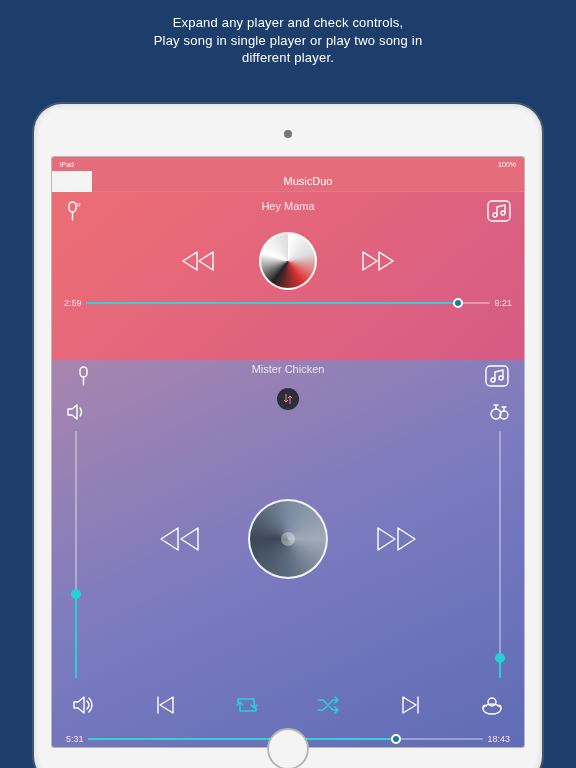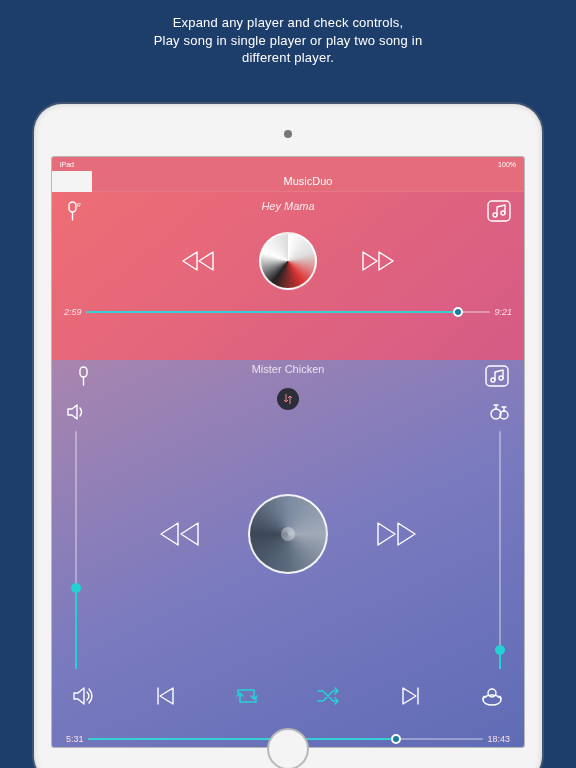--- a/index.html
+++ b/index.html
@@ -58,21 +58,20 @@
     display:flex;align-items:center;justify-content:center;
     font-size:11px; border-bottom:1px solid rgba(255,255,255,.08);margin-left:40px;
   }
 
   
   .player-top{
     height:168px;
     background: linear-gradient(140deg,#ee6e74 0%,#d55b86 100%);
     padding:6px 12px 8px;
     position:relative;
-    font-style:italic;
   }
   .player-row{
     display:flex;justify-content:space-between;align-items:flex-start;
   }
   .icon-btn{
     width:26px;height:26px;display:inline-flex;align-items:center;justify-content:center;
     cursor:pointer;
   }
   .title-top{ flex:1;text-align:center;font-size:11px;color:#ffe9ed;font-weight:300;padding-top:2px;}
   .controls-top{
@@ -87,21 +86,21 @@
     width:80px;height:80px;
     background: conic-gradient(#7b8aa0,#a0aab8,#5c6a7e,#3c4858,#7b8aa0);
     position:relative;
   }
   .album.big::after{
     content:"";position:absolute;inset:0;border-radius:50%;
     background: rgba(255,255,255,.35);
     width:14px;height:14px;left:50%;top:50%;transform:translate(-50%,-50%);
   }
   .timeline{
-    display:flex;align-items:center;gap:4px;margin-top:17px;
+    display:flex;align-items:center;gap:4px;margin-top:8px;
     font-size:9px;color:#ffe0e5;
   }
   .track{
     flex:1;height:2px;background:rgba(255,255,255,.35);position:relative;border-radius:2px;
   }
   .track .fill{position:absolute;left:0;top:0;height:100%;background:#35d0d6;border-radius:2px;}
   .track .thumb{position:absolute;top:50%;transform:translate(-50%,-50%);
     width:10px;height:10px;border-radius:50%;
     background:#1c7b9e;border:2px solid #fff;}
   .timeline.top .fill{width:92%;}

